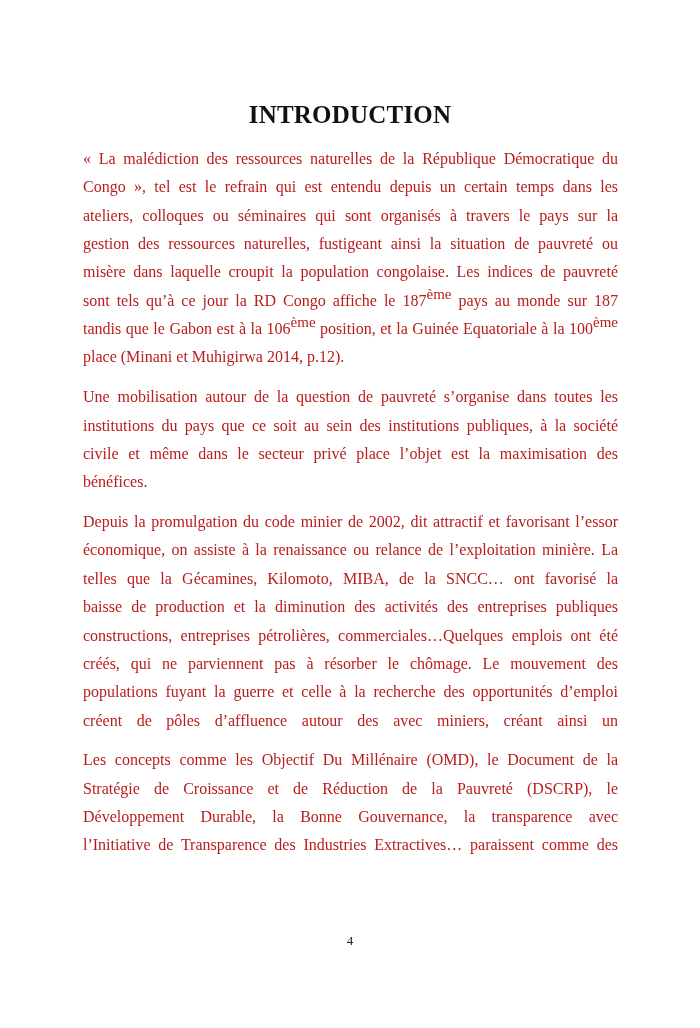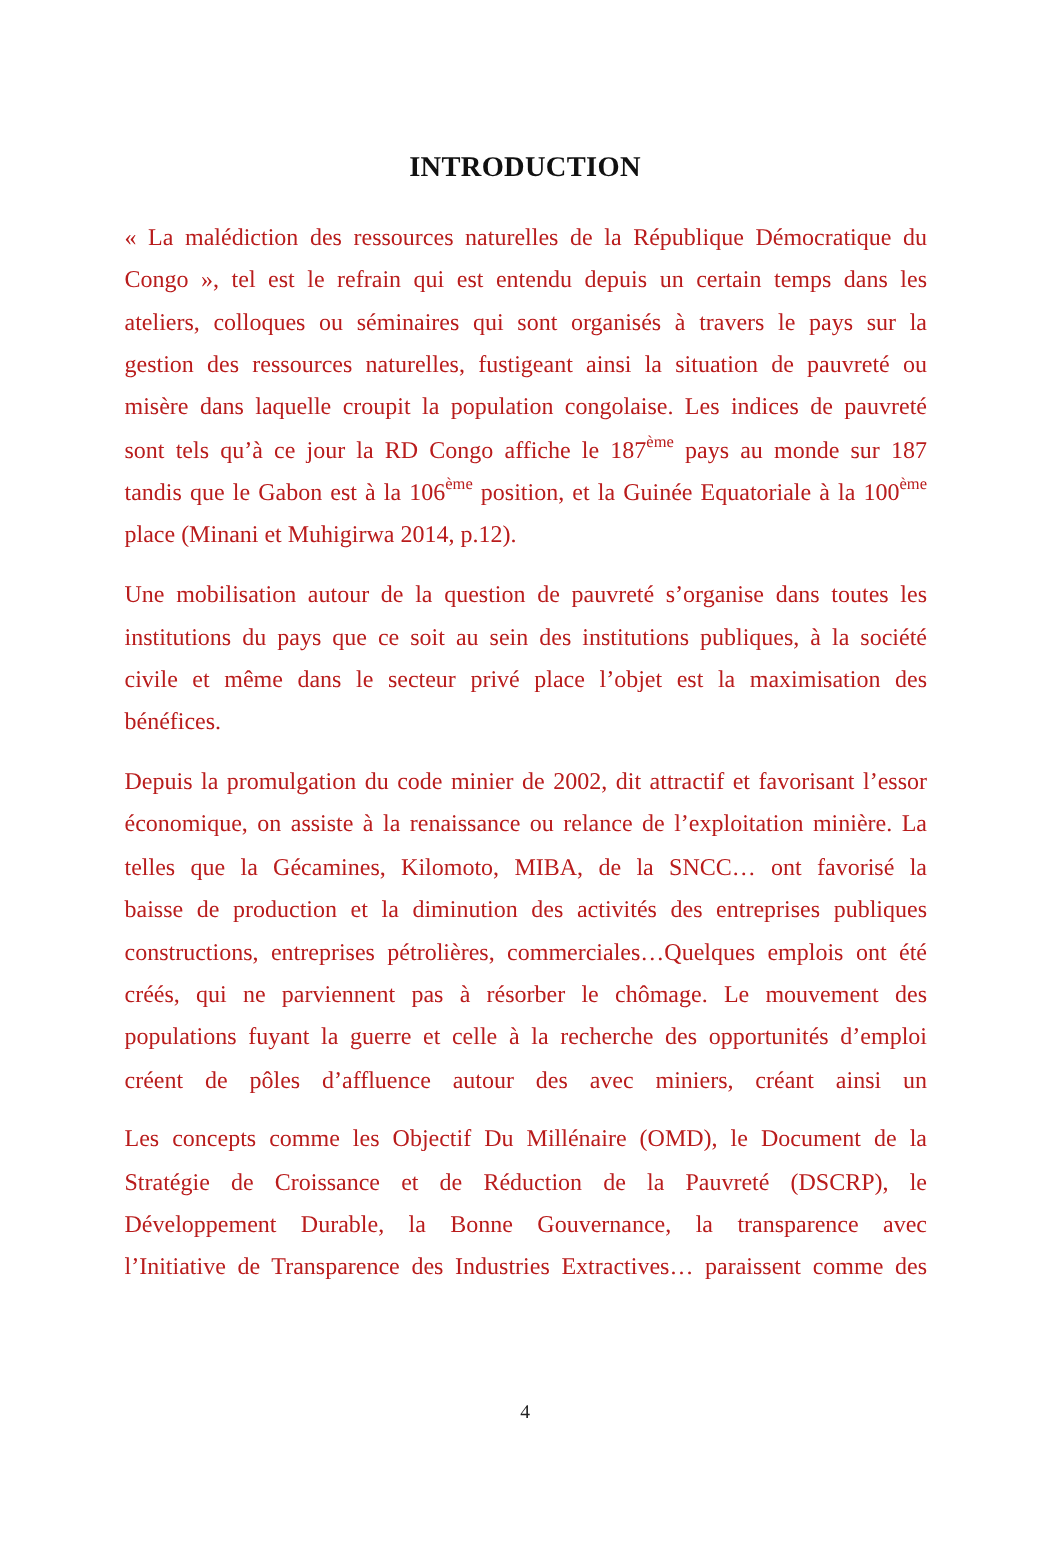--- a/index.html
+++ b/index.html
@@ -1,33 +1,33 @@
 <!DOCTYPE html>
 <html><head>
 <meta charset="utf-8">
 <style>
   html, body { margin: 0; padding: 0; background: #ffffff; }
   body { width: 700px; height: 1028px; position: relative; overflow: hidden; }
   .page { position: absolute; left: 0; top: 0; width: 700px; height: 1028px; background: #ffffff; }
   .heading {
     position: absolute; left: 0; top: 101px; width: 700px; text-align: center;
     font-family: "Liberation Serif", "DejaVu Serif", serif; font-weight: bold;
-    font-size: 19px; letter-spacing: 0.2px; color: #111111;
+    font-size: 25px; letter-spacing: 0.2px; color: #111111;
   }
   .body-text {
     position: absolute; left: 83px; top: 145px; width: 535px;
     font-family: "Liberation Serif", "DejaVu Serif", serif; font-size: 16px; color: #b91c1c;
   }
   .para { margin: 0 0 11.5px 0; }
   .line {
     display: block; height: 28.35px; line-height: 28.35px; white-space: nowrap;
     text-align: justify; text-align-last: justify;
   }
   .line.last { text-align: right; text-align-last: left; }
-  sup { font-size: 11px; line-height: 0; vertical-align: 7px; }
+  sup { font-size: 15px; line-height: 0; vertical-align: 7px; }
   .page-number {
     position: absolute; left: 0; top: 933px; width: 700px; text-align: center;
     font-family: "Liberation Serif", "DejaVu Serif", serif; font-size: 13px; color: #222222;
   }
 </style>
 </head>
 <body>
 
 <div class="page">
 

